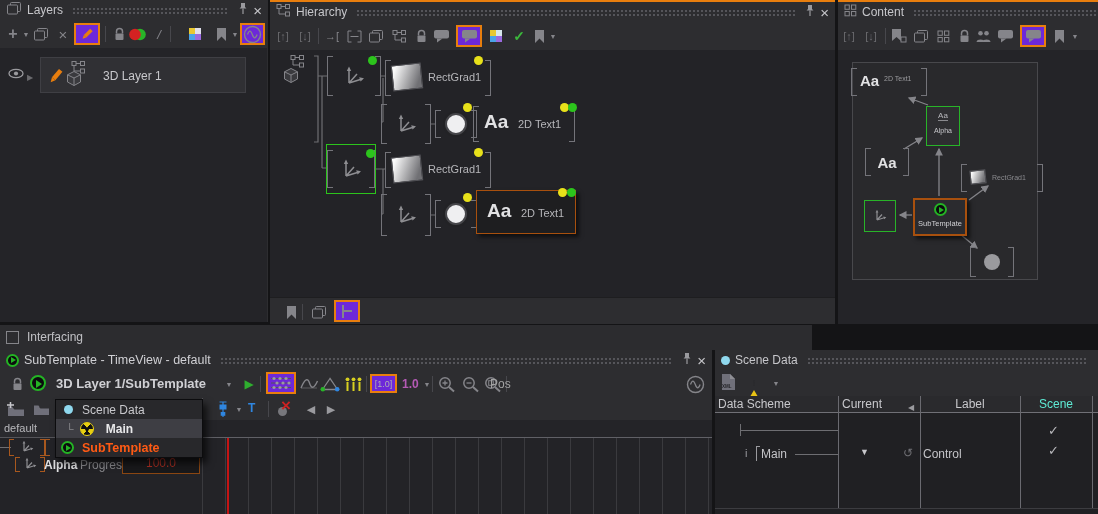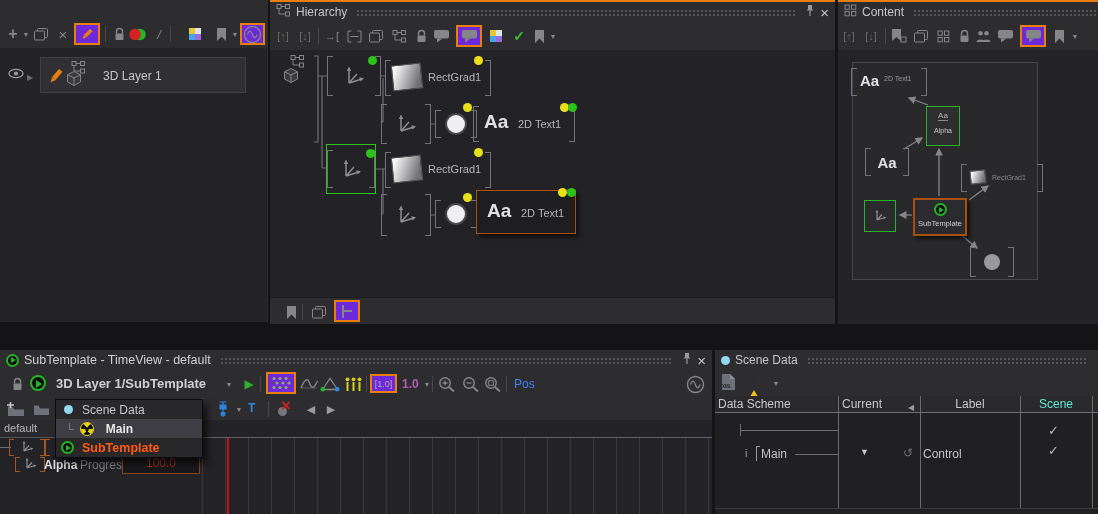--- a/index.html
+++ b/index.html
@@ -53,20 +53,35 @@
 .cdot{width:9px;height:9px;border-radius:50%;background:#8fd8ee;display:inline-block}
 .nodelbl{font-size:11px;color:#b6b6ba;white-space:nowrap}
 .aabig{font-weight:bold;font-size:19px;color:#e2e2e4;line-height:1}
 </style>
 </head>
 <body>
 
 <div id="app">
 
   <div class="panel" style="left:0;top:0;width:268px;height:322px">
+    <div class="phead">
+      <span><svg width="16" height="15">
+            <g fill="none" stroke="#85858a">
+              <rect x="4.5" y="1.5" width="10" height="9" rx="1"></rect>
+              <rect x="1.5" y="4" width="10" height="9" rx="1" fill="#2d2d30"></rect>
+            </g>
+          </svg></span>
+      <span>Layers</span>
+      <span class="dotted"></span>
+      <span><svg width="10" height="13">
+            <path d="M3 1h4v4l1.5 1.5h-7L3 5z" fill="#9a9a9e"></path>
+            <line x1="5" y1="6.5" x2="5" y2="12" stroke="#9a9a9e" stroke-width="1.2"></line>
+          </svg></span>
+      <span class="g-x"></span>
+    </div>
     <div class="a" style="left:0;top:20px;width:268px;height:28px;background:#2d2d30">
       <span class="tb g-plus" style="left:4px;top:3px"></span>
       <span class="tb g-dd" style="left:17px;top:3px"></span>
       <span class="tb" style="left:32px;top:3px">
           <svg width="16" height="15">
             <g fill="none" stroke="#85858a">
               <rect x="4.5" y="1.5" width="10" height="9" rx="1"></rect>
               <rect x="1.5" y="4" width="10" height="9" rx="1" fill="#2d2d30"></rect>
             </g>
           </svg>
@@ -144,20 +159,24 @@
                 <polygon points="9,1.5 15.5,4.8 15.5,12 9,15.5 2.5,12 2.5,4.8"></polygon>
                 <polyline points="2.5,4.8 9,8 15.5,4.8" fill="none"></polyline>
                 <line x1="9" y1="8" x2="9" y2="15.5"></line>
               </g>
             </svg></span>
         <span class="a" style="left:62px;top:11px;color:#c8c8cc">3D Layer 1</span>
       </div>
     </div>
   </div>
 
+  <div class="a" style="left:0;top:325px;width:812px;height:25px;background:#2c2c2f">
+    <span class="cbx a" style="left:6px;top:6px"></span>
+    <span class="a" style="left:27px;top:5px;color:#c0c0c4">Interfacing</span>
+  </div>
   <div class="a" style="left:812px;top:322px;width:286px;height:28px;background:#141416"></div>
 
   <div class="panel" style="left:270px;top:0;width:565px;height:322px;border-top:2px solid #e87e0e">
     <div class="phead">
       <span><svg width="15" height="15">
             <g stroke="#85858a" fill="none">
               <rect x="1" y="1.5" width="4" height="4"></rect>
               <rect x="9.5" y="1.5" width="4" height="4"></rect>
               <rect x="9.5" y="9" width="4" height="4"></rect>
               <line x1="5" y1="3.5" x2="9.5" y2="3.5"></line>
@@ -569,21 +588,21 @@
           </svg>
         </span>
       <span class="tb" style="left:484px;top:3px">
           <svg width="18" height="17">
             <circle cx="7" cy="7" r="5.2" fill="none" stroke="#85858a" stroke-width="1.5"></circle>
             <rect x="4.7" y="4.7" width="4.6" height="4.6" fill="none" stroke="#85858a"></rect>
             <path d="M11 11l5 4.5" stroke="#85858a" stroke-width="2"></path>
           </svg>
         </span>
       <span class="vd" style="left:506px"></span>
-      <span class="a" style="left:514px;top:7px;color:#3b82f6">Pos</span>
+      <span class="a" style="left:490px;top:7px;color:#a3a3a3">Pos</span>
       <span class="tb" style="left:686px;top:3px">
           <svg width="19" height="19">
             <circle cx="9.5" cy="9.5" r="8" fill="none" stroke="#85858a" stroke-width="1.4"></circle>
             <path d="M4.5 9.5c1.6-4.5 3.2-4.5 4.8 0s3.2 4.5 4.8 0" fill="none" stroke="#85858a" stroke-width="1.3"></path>
           </svg>
         </span>
     </div>
 
     <div class="a" style="left:0;top:48px;width:712px;height:22px;background:#2d2d30">
       <span class="tb" style="left:6px;top:0">

